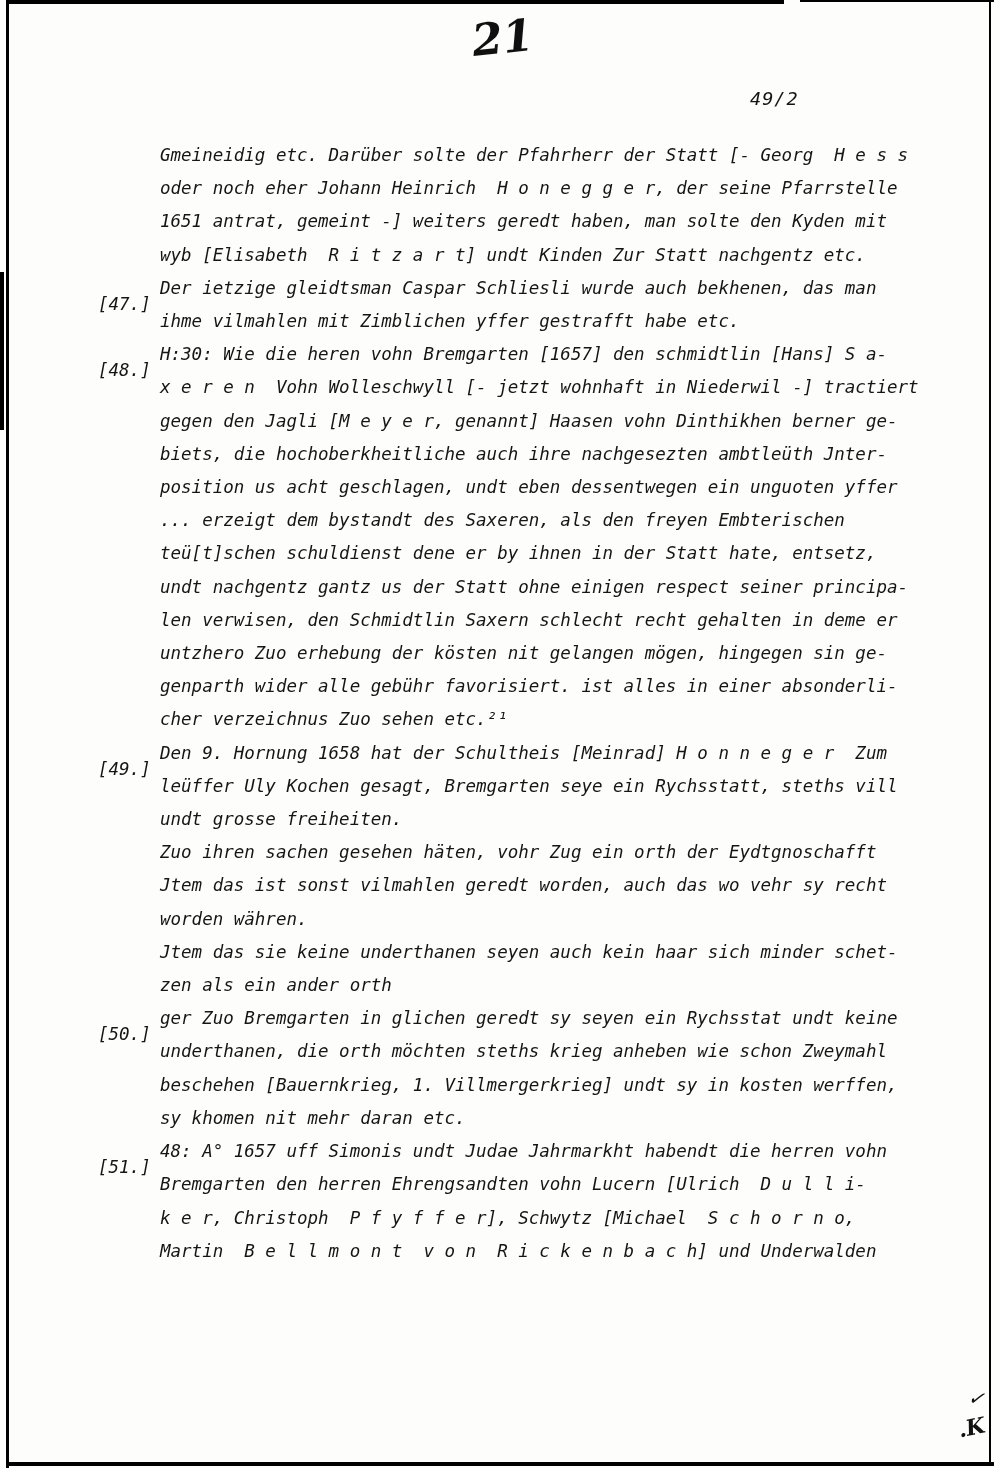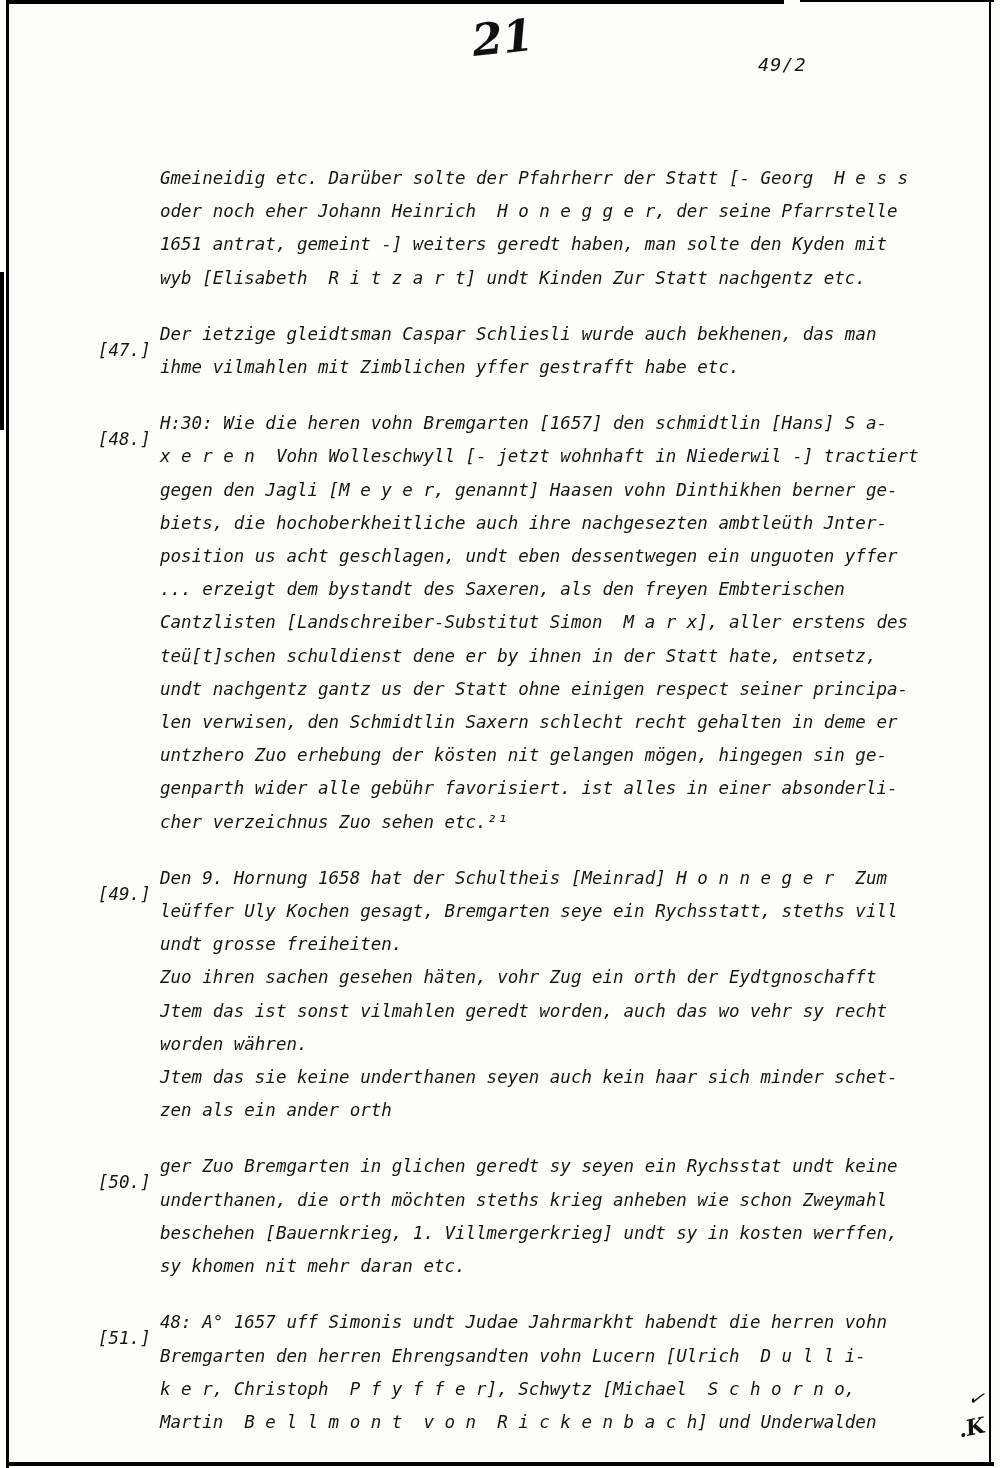--- a/index.html
+++ b/index.html
@@ -34,36 +34,35 @@
     font-style: italic;
     font-weight: bold;
     font-size: 44px;
     transform: rotate(-6deg);
     color: #101010;
   }
 
   .page-number {
     position: absolute;
     left: 750px;
-    top: 54px;
+    top: 88px;
     font-size: 18.5px;
     letter-spacing: 1px;
-    margin-left: 8px;
   }
 
   .text-block {
     position: absolute;
     left: 160px;
     top: 139px;
     width: 800px;
     font-size: 17.5px;
     line-height: 33.2px;
   }
 
-  .para { position: relative; margin-top: 23px; }
+  .para { position: relative; }
   .para .marker {
     position: absolute;
     left: -62px;
     top: 16px;
     white-space: pre;
   }
   .para .line { white-space: pre; }
 
   .handwritten-check {
     position: absolute;
@@ -116,21 +115,20 @@
         <div class="line">ihme vilmahlen mit Zimblichen yffer gestrafft habe etc.</div>
       </div>
       <div class="para">
         <span class="marker">[48.]</span>
         <div class="line">H:30: Wie die heren vohn Bremgarten [1657] den schmidtlin [Hans] S a-</div>
         <div class="line">x e r e n  Vohn Wolleschwyll [- jetzt wohnhaft in Niederwil -] tractiert</div>
         <div class="line">gegen den Jagli [M e y e r, genannt] Haasen vohn Dinthikhen berner ge-</div>
         <div class="line">biets, die hochoberkheitliche auch ihre nachgesezten ambtleüth Jnter-</div>
         <div class="line">position us acht geschlagen, undt eben dessentwegen ein unguoten yffer</div>
         <div class="line">... erzeigt dem bystandt des Saxeren, als den freyen Embterischen</div>
-        <div class="line">Cantzlisten [Landschreiber-Substitut Simon  M a r x], aller erstens des</div>
         <div class="line">teü[t]schen schuldienst dene er by ihnen in der Statt hate, entsetz,</div>
         <div class="line">undt nachgentz gantz us der Statt ohne einigen respect seiner principa-</div>
         <div class="line">len verwisen, den Schmidtlin Saxern schlecht recht gehalten in deme er</div>
         <div class="line">untzhero Zuo erhebung der kösten nit gelangen mögen, hingegen sin ge-</div>
         <div class="line">genparth wider alle gebühr favorisiert. ist alles in einer absonderli-</div>
         <div class="line">cher verzeichnus Zuo sehen etc.²¹</div>
       </div>
       <div class="para">
         <span class="marker">[49.]</span>
         <div class="line">Den 9. Hornung 1658 hat der Schultheis [Meinrad] H o n n e g e r  Zum</div>

